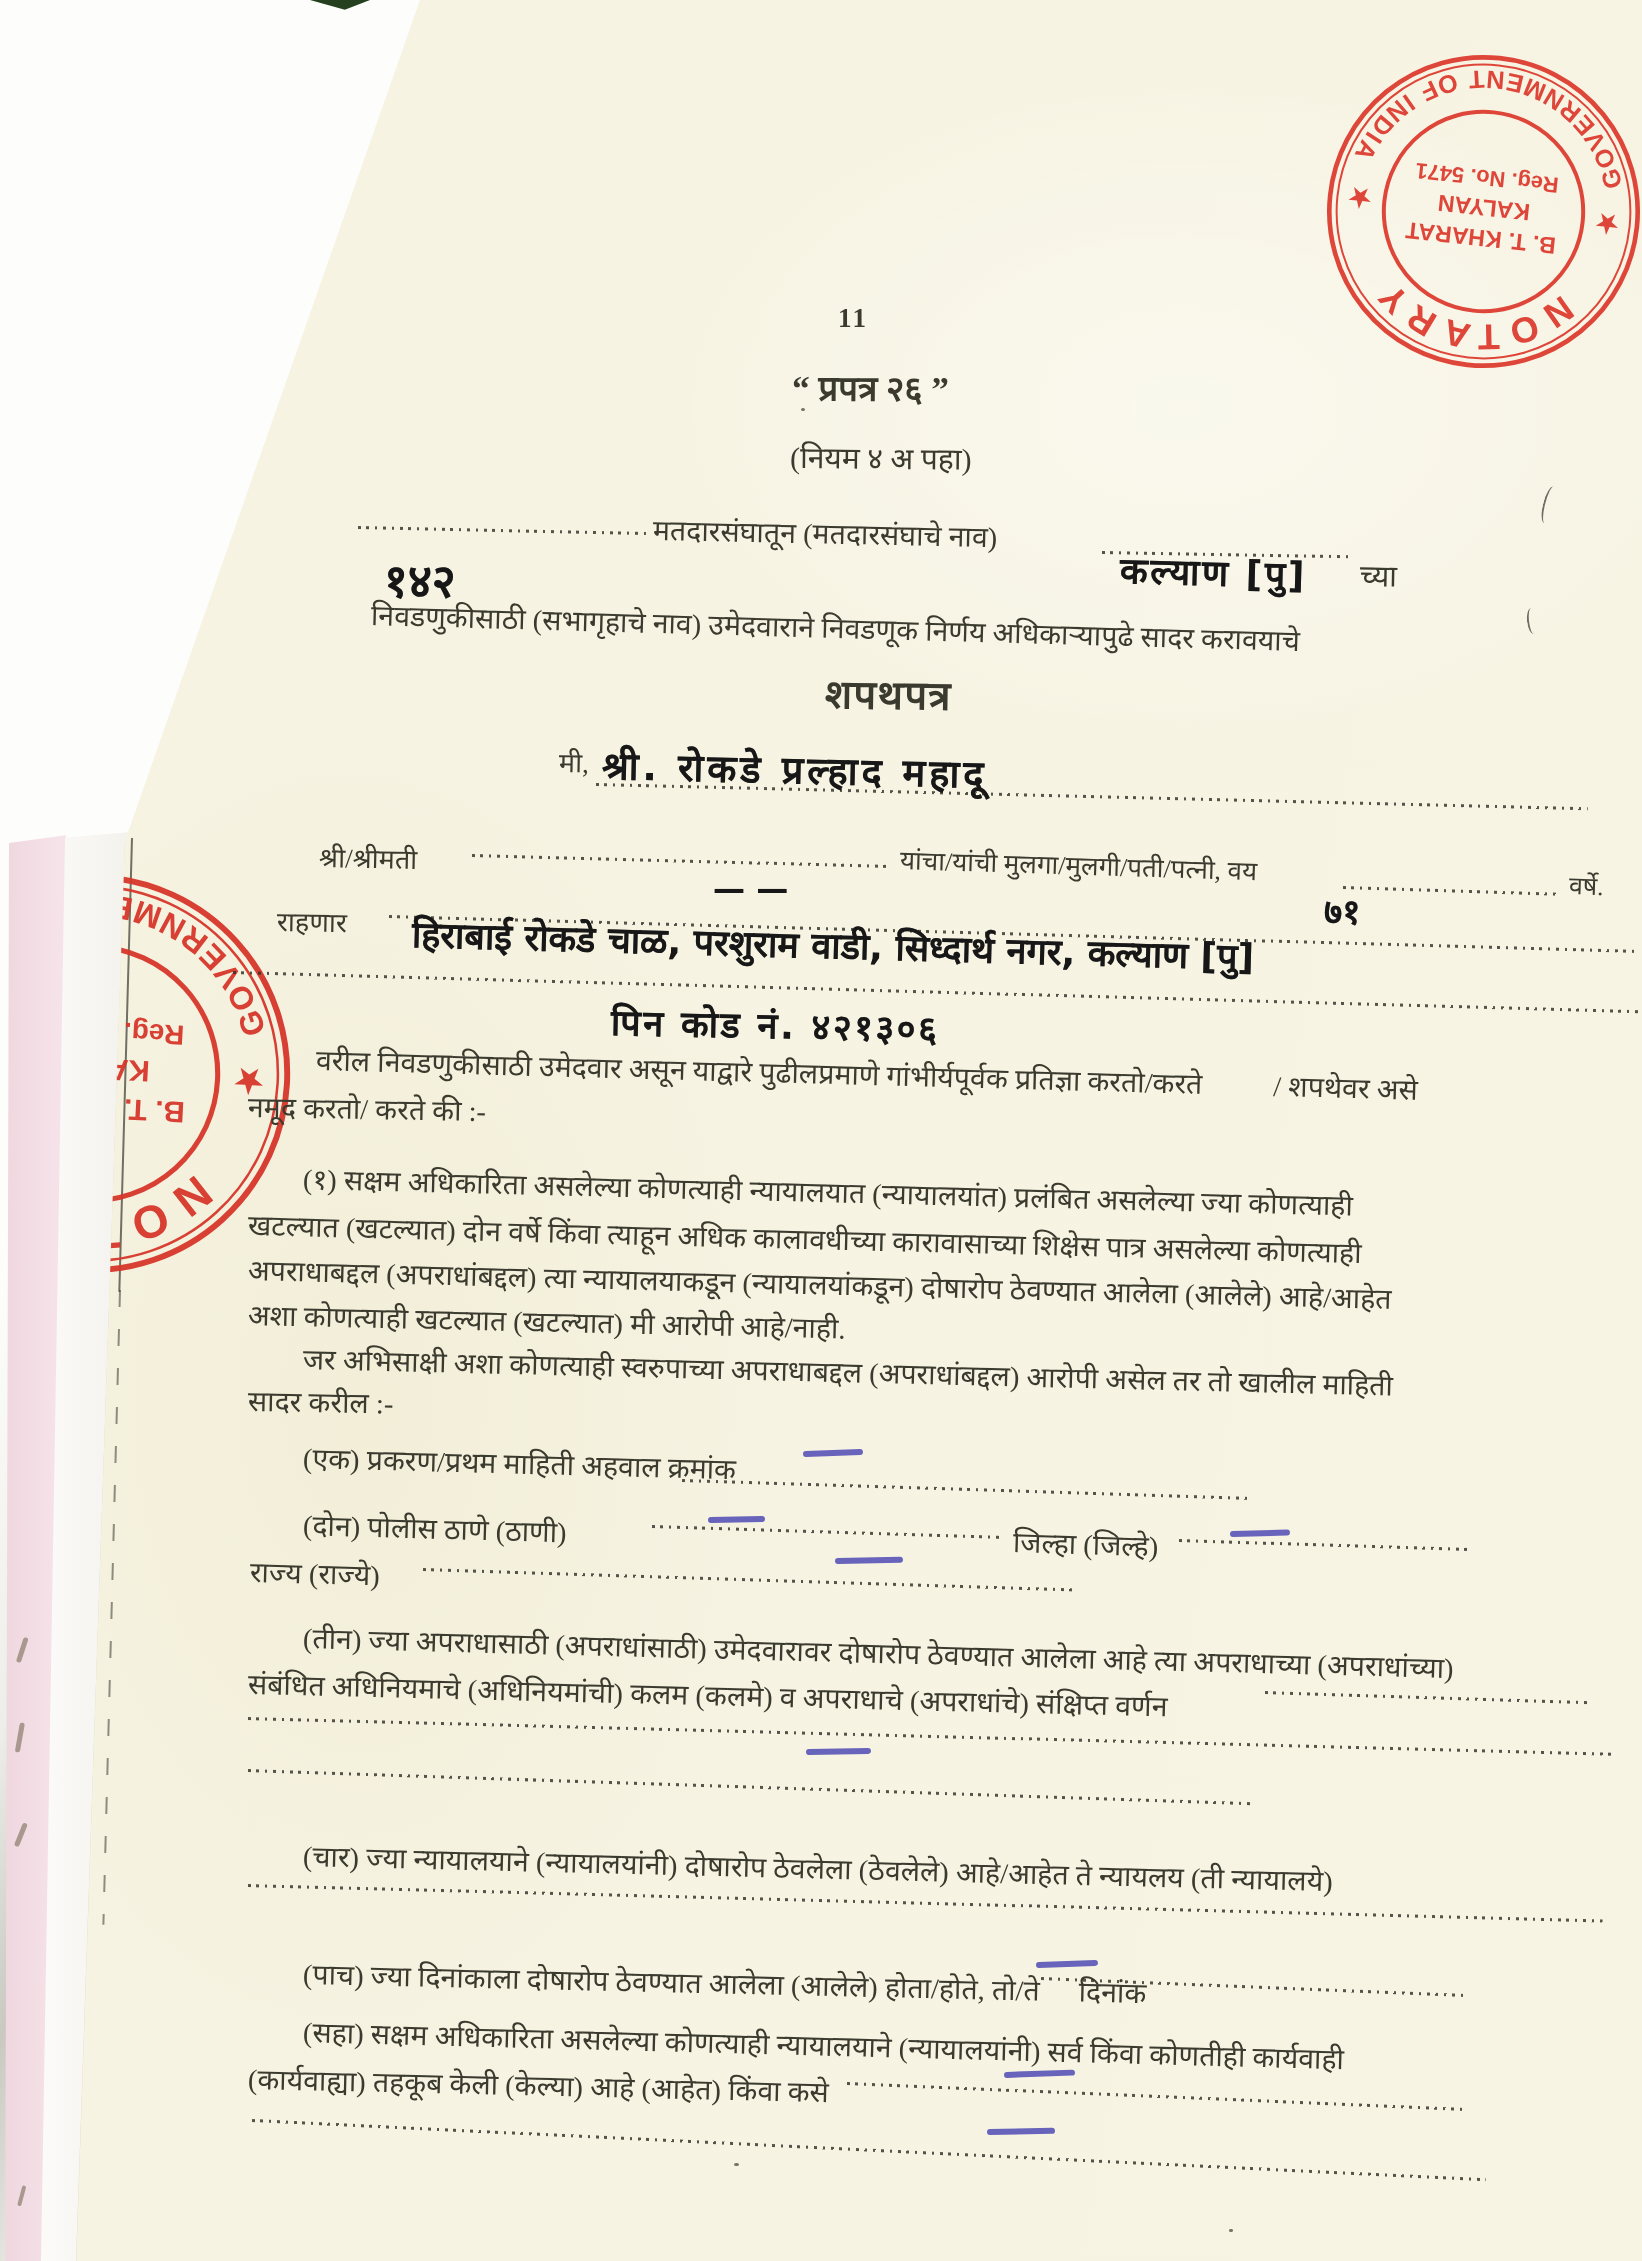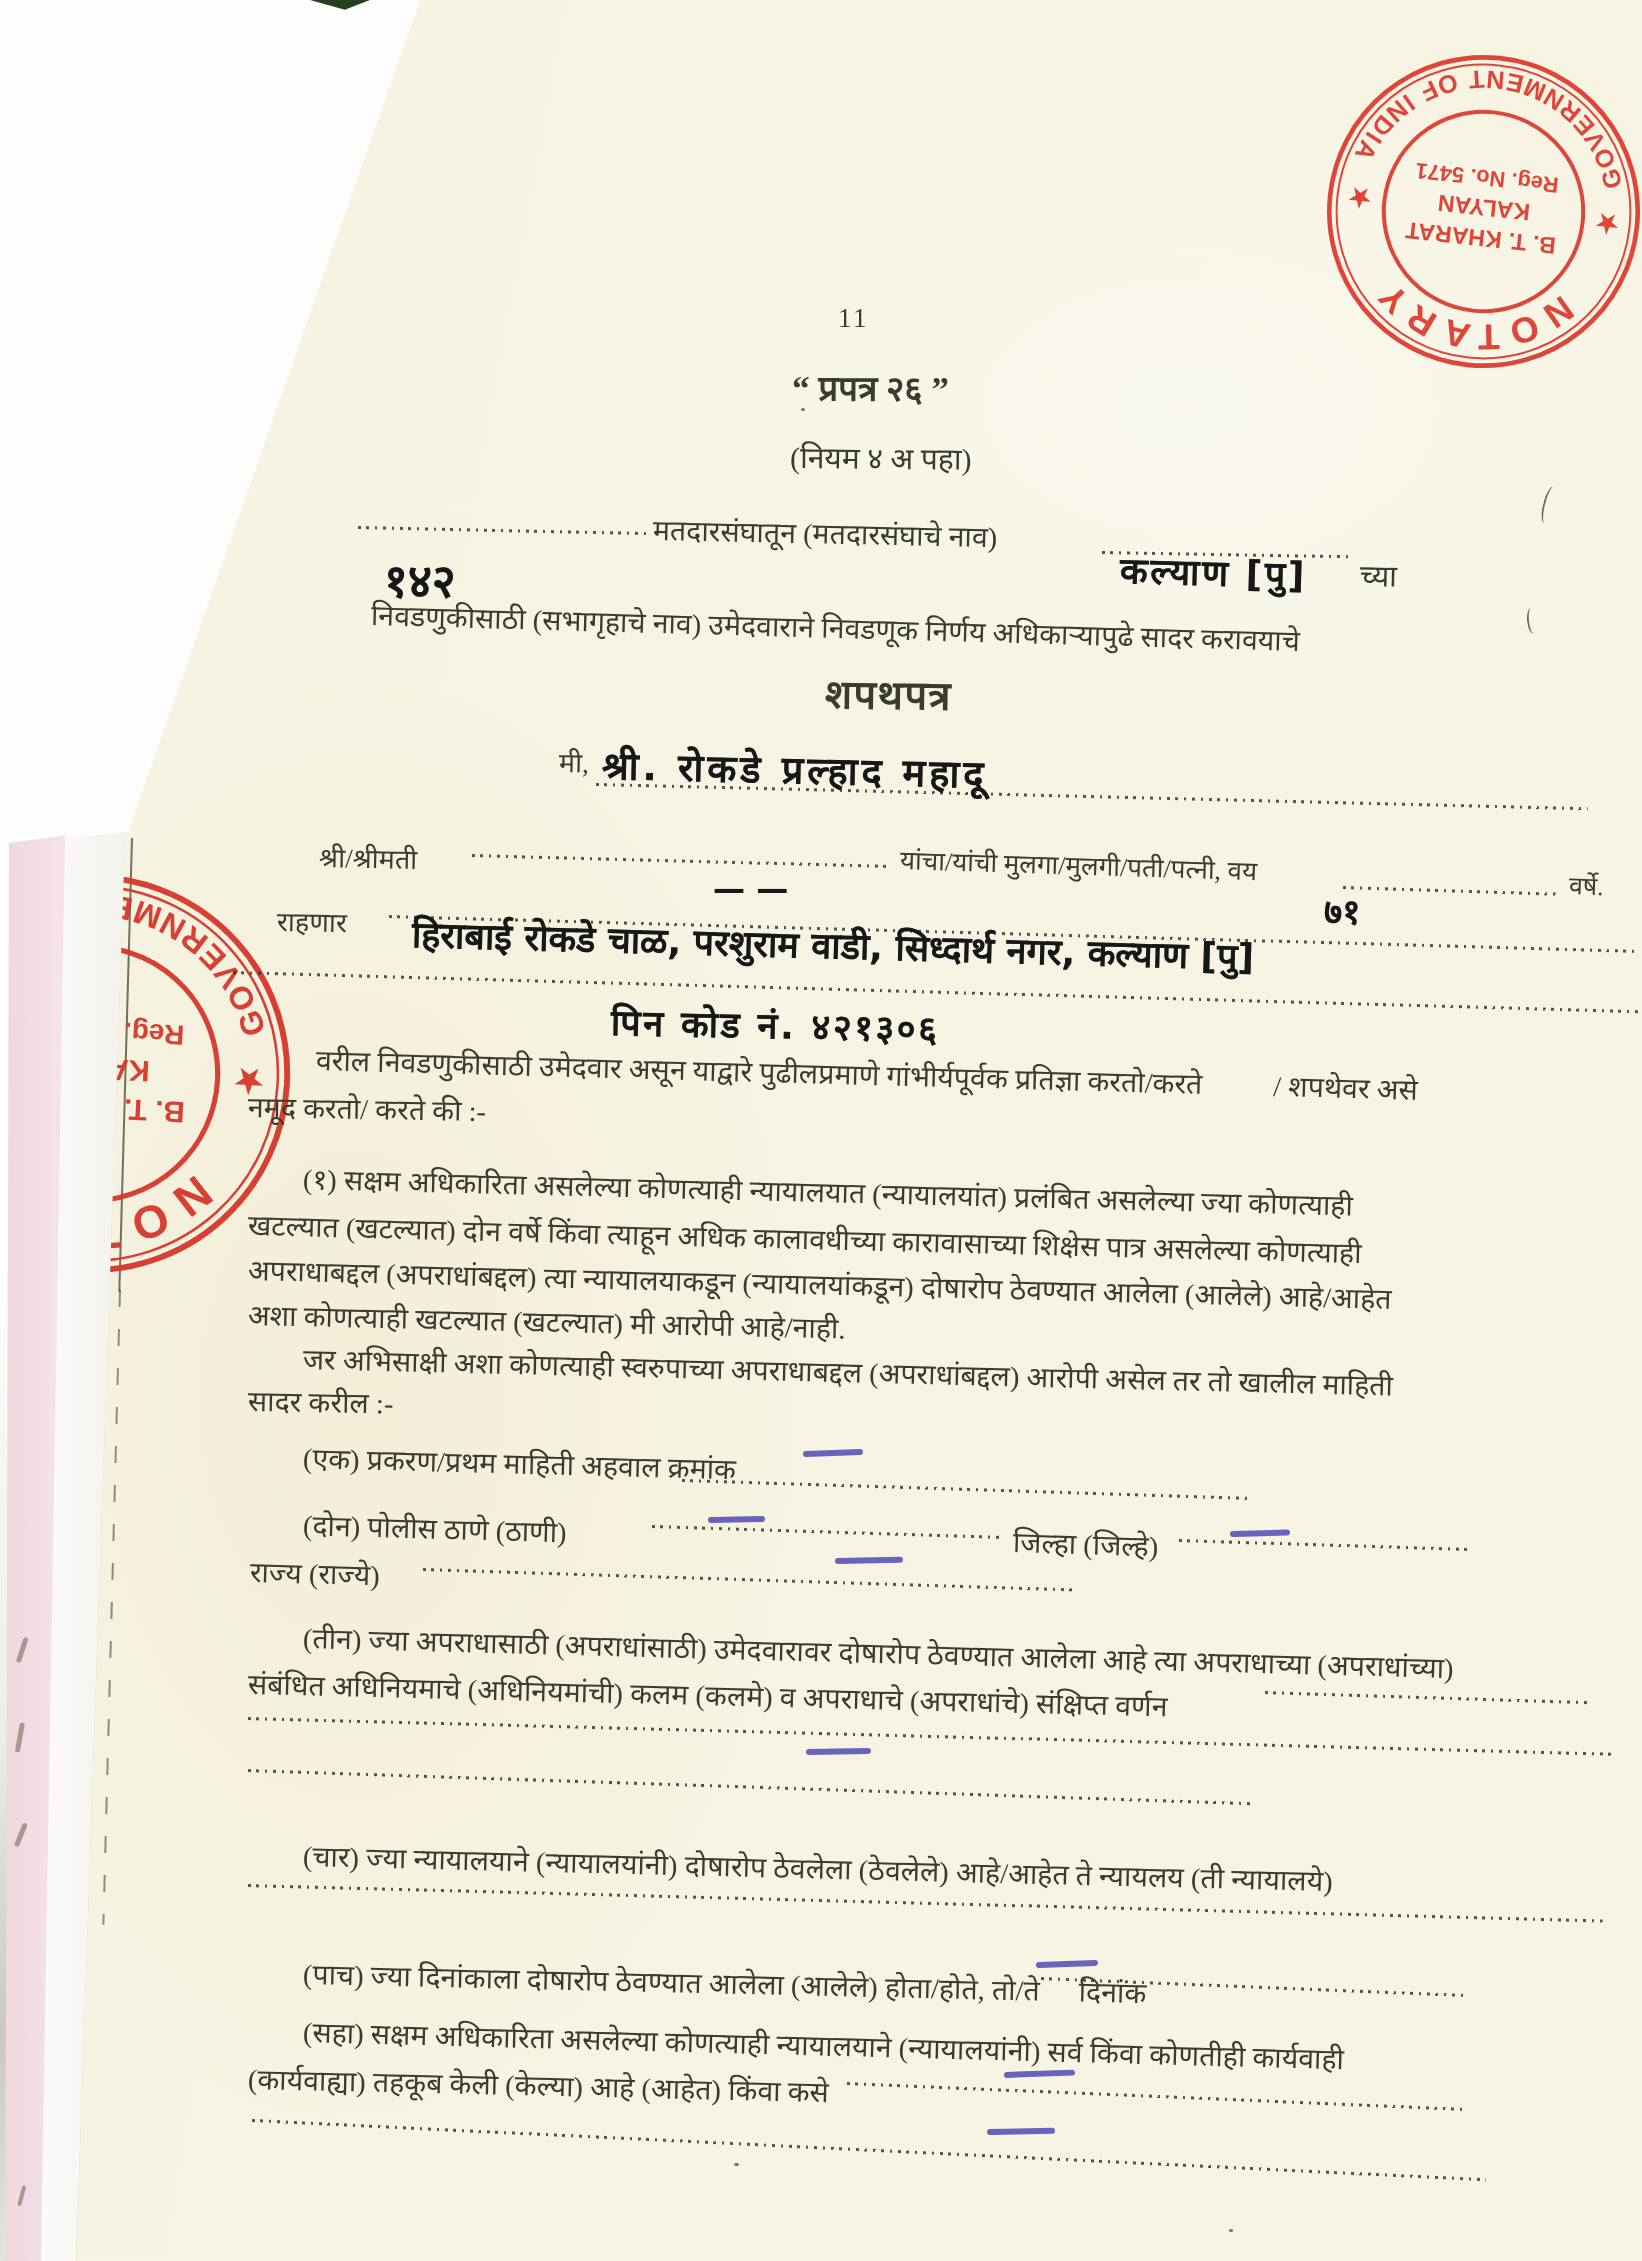--- a/index.html
+++ b/index.html
@@ -113,21 +113,21 @@
         <text x="53" y="256" font-size="44" fill="#dd382c" text-anchor="middle">★</text>
         <text x="427" y="256" font-size="44" fill="#dd382c" text-anchor="middle">★</text>
         <g fill="#dd382c" text-anchor="middle" font-family="Liberation Sans, sans-serif" font-weight="bold">
           <text x="240" y="212" font-size="35">B. T. KHARAT</text>
           <text x="240" y="258" font-size="35">KALYAN</text>
           <text x="240" y="302" font-size="33">Reg. No. 5471</text>
         </g>
       </svg>
     </div>
 
-    <div class="pl" style="left:838px;top:303px;font-size:27px;letter-spacing:2.6px;">11</div>
+    <div class="pl" style="left:838px;top:303px;font-size:27px;letter-spacing:2.6px;font-weight:bold;">11</div>
     <div class="pl" style="left:792px;top:363px;font-size:35px;font-weight:bold;transform:rotate(.5deg);">“ प्रपत्र २६ ”</div>
     <div class="pl" style="left:790px;top:436px;font-size:30px;transform:rotate(.5deg);">(नियम ४ अ पहा)</div>
 
     <div class="dots" style="left:358px;top:526px;width:288px;transform:rotate(1.2deg);"></div>
     <div class="pl" style="left:653px;top:510px;font-size:28.5px;transform:rotate(1.2deg);">मतदारसंघातून (मतदारसंघाचे नाव)</div>
     <div class="dots" style="left:1102px;top:551px;width:250px;transform:rotate(1deg);"></div>
     <div class="pl" style="left:1360px;top:554px;font-size:30px;transform:rotate(1deg);">च्या</div>
     <div class="hw" style="left:384px;top:548px;font-size:46px;">१४२</div>
     <div class="hw" style="left:1120px;top:545px;font-size:36px;transform:rotate(1.5deg);letter-spacing:2.6px;">कल्याण [पु]</div>
     <div class="pl" style="left:371px;top:595px;font-size:28.5px;transform:rotate(1.6deg);">निवडणुकीसाठी (सभागृहाचे नाव) उमेदवाराने निवडणूक निर्णय अधिकाऱ्यापुढे सादर करावयाचे</div>

